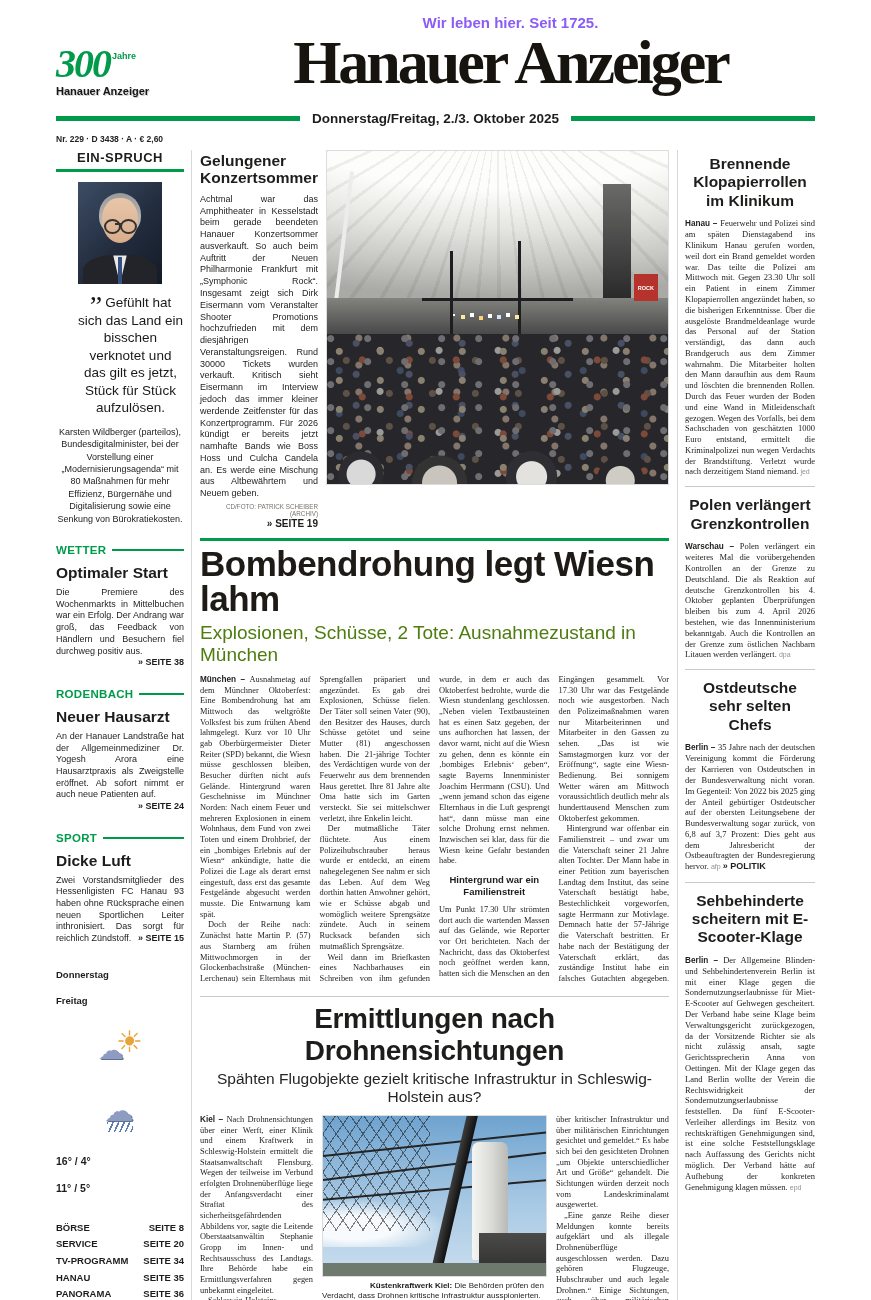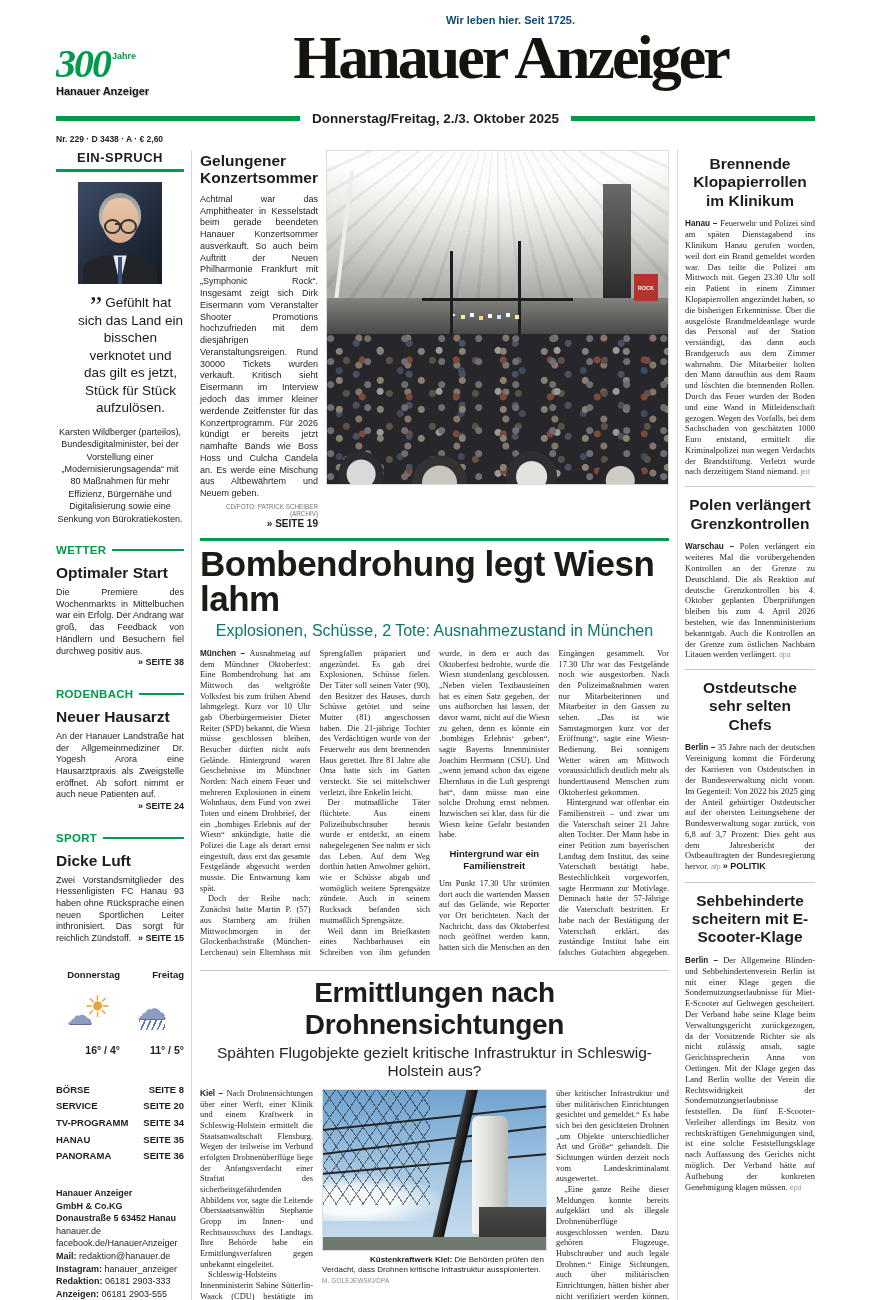--- a/index.html
+++ b/index.html
@@ -8,21 +8,21 @@
   
   .masthead{padding:14px 56px 0 56px;}
   .mh-row{display:flex;align-items:flex-start;}
   .mh-logo{width:150px;padding-top:30px;line-height:1;}
   .logo-300{font-family:"Liberation Serif",serif;font-style:italic;font-weight:bold;
             font-size:40px;color:#009b4a;letter-spacing:-2px;}
   .logo-jahre{font-size:9px;color:#009b4a;font-weight:bold;vertical-align:18px;margin-left:2px;}
   .logo-name{font-size:11px;font-weight:bold;color:#161614;margin-top:2px;
              text-shadow:1px 1px 0 #cfcfcf;}
   .mh-center{flex:1;text-align:center;}
-  .tagline{color:#0c4a6e;font-weight:bold;font-size:11px;margin-bottom:2px;}
+  .tagline{color:#8b5cf6;font-weight:bold;font-size:15px;margin-bottom:2px;}
   .np-title{font-family:"Liberation Serif",serif;font-weight:bold;font-size:62px;
             letter-spacing:-3px;line-height:.95;color:#17140f;}
   .dateline-row{display:flex;align-items:center;gap:12px;margin-top:14px;}
   .green-bar{flex:1;height:5px;background:#009b4a;}
   .date-text{font-weight:bold;font-size:13.5px;white-space:nowrap;}
   .issue-info{font-size:8.5px;font-weight:bold;margin-top:8px;color:#222;}
   
   .content{display:flex;padding:6px 56px 0 56px;align-items:stretch;}
   .rail-left{width:128px;padding-right:7px;}
   .center-col{flex:1;padding:0 8px;border-left:1px solid #d8d8d8;border-right:1px solid #d8d8d8;}
@@ -50,21 +50,21 @@
   .es-attr{font-size:9px;text-align:center;line-height:1.38;margin-top:9px;color:#222;}
   
   .teaser{margin-top:19px;}
   .t-labelrow{display:flex;align-items:center;gap:6px;}
   .t-label{color:#009b4a;font-weight:bold;font-size:11.5px;letter-spacing:.3px;}
   .t-line{flex:1;height:2px;background:#009b4a;}
   .t-title{font-size:15.5px;font-weight:bold;margin:8px 0 5px;}
   .t-body{font-size:9px;text-align:justify;line-height:1.3;margin:0;}
   .t-ref{font-weight:bold;float:right;}
   
-  .weather{margin-top:24px;display:grid;grid-template-columns:1fr 1fr;text-align:right;row-gap:6px;}
+  .weather{margin-top:24px;display:grid;grid-template-columns:1fr;text-align:left;row-gap:15px;}
   .wx-day{font-weight:bold;font-size:9.5px;}
   .wx-icon{height:44px;position:relative;margin:4px 0;}
   .wx-sun{position:absolute;left:50%;top:2px;margin-left:-4px;color:#e8a33d;font-size:30px;line-height:1;}
   .wx-cloud{position:absolute;left:50%;top:12px;margin-left:-22px;color:#8d9cc0;font-size:26px;line-height:1;
             text-shadow:1px 1px 0 #5f6f94;}
   .wx-cloud.big{margin-left:-16px;top:4px;font-size:30px;}
   .wx-rain{position:absolute;left:50%;margin-left:-13px;top:30px;width:26px;height:10px;
            background:repeating-linear-gradient(115deg,#5b7db0 0 1.5px,transparent 1.5px 5px);}
   .wx-temp{font-weight:bold;font-size:10.5px;}
   
@@ -114,21 +114,21 @@
      background-image:
       radial-gradient(circle at 10% 72%,#d9d9d9 0 14px,#2b2b30 15px 22px,transparent 23px),
       radial-gradient(circle at 33% 86%,#c9c4bd 0 17px,#333 18px 27px,transparent 28px),
       radial-gradient(circle at 60% 76%,#e4e2de 0 15px,#2e2e33 16px 25px,transparent 26px),
       radial-gradient(circle at 86% 82%,#cfccc6 0 14px,#26262b 15px 23px,transparent 24px);}
   .green-rule{height:3px;background:#009b4a;margin:9px 0 5px;}
   .gray-rule{height:1px;background:#c9c9c9;margin:7px 0 6px;}
   
   .wiesn-h1{font-size:35px;font-weight:bold;letter-spacing:-.5px;line-height:1;
             margin:3px 0 6px;color:#1e1b17;}
-  .wiesn-h2{font-size:16px;font-weight:normal;text-align:center;margin:0 0 9px;color:#0f766e;}
+  .wiesn-h2{font-size:19px;font-weight:normal;text-align:left;margin:0 0 9px;color:#4d7c0f;}
   .art-serif{font-family:"Liberation Serif",serif;font-size:8.4px;line-height:1.27;text-align:justify;}
   .wiesn-body{column-count:4;column-gap:9px;height:314px;overflow:hidden;}
   .wiesn-body p{margin:0;}
   .wiesn-body p + p{text-indent:8px;}
   .dl{font-family:"Liberation Sans",sans-serif;font-weight:bold;font-size:8.2px;}
   .crosshead{font-family:"Liberation Sans",sans-serif;font-size:9.5px;font-weight:bold;
              text-align:center;margin:7px 4px;line-height:1.25;}
   .sig{color:#96908a;font-family:"Liberation Sans",sans-serif;font-size:7px;}
   .pref{font-family:"Liberation Sans",sans-serif;font-weight:bold;font-size:9px;}
   

